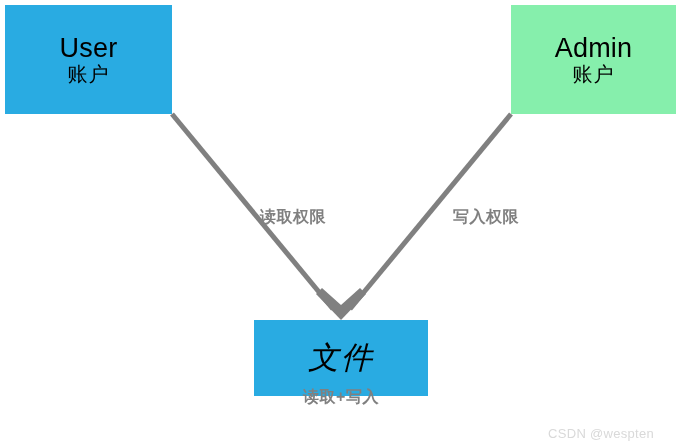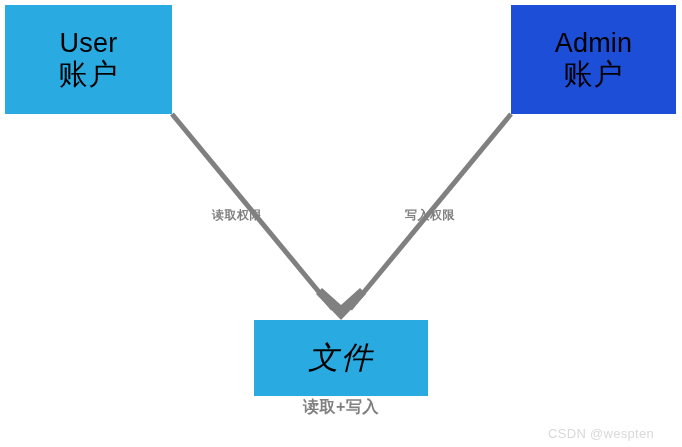--- a/index.html
+++ b/index.html
@@ -36,70 +36,71 @@
     top: 5px;
     width: 167px;
     height: 109px;
     background: #29abe2;
   }
   #node-admin {
     left: 511px;
     top: 5px;
     width: 165px;
     height: 109px;
-    background: #1d4ed8;
+    background: #86efac;
   }
   #node-file {
     left: 254px;
     top: 320px;
     width: 174px;
     height: 76px;
     background: #29abe2;
   }
   .node-title-latin {
     font-size: 27px;
     letter-spacing: 0.2px;
   }
   .node-title-cjk {
-    font-size: 29px;
+    font-size: 20px;
     letter-spacing: 1px;
   }
   .node-title-file {
     font-size: 31px;
     letter-spacing: 2px;
     font-style: italic;
   }
   #edge-layer {
     position: absolute;
     left: 0;
     top: 0;
     width: 682px;
     height: 447px;
   }
   .edge-label {
     position: absolute;
     color: #808080;
-    font-size: 12px;
+    font-size: 16px;
     font-weight: bold;
     letter-spacing: 0.5px;
     white-space: nowrap;
     user-select: none;
+    margin-left: 48px;
   }
   #edge-label-read {
     left: 212px;
     top: 207px;
   }
   #edge-label-write {
     left: 405px;
     top: 207px;
   }
   #file-caption {
     position: absolute;
     left: 0;
-    top: 397px;
+    top: 387px;
     width: 682px;
     text-align: center;
     color: #808080;
     font-size: 16px;
     font-weight: bold;
     letter-spacing: 0.5px;
     user-select: none;
   }
   #watermark {
     position: absolute;

